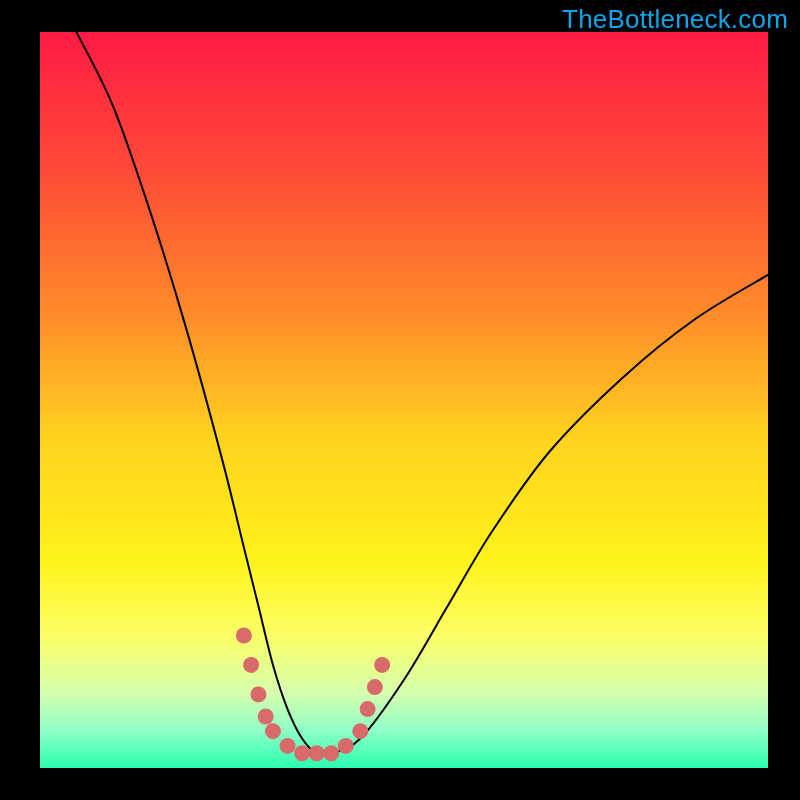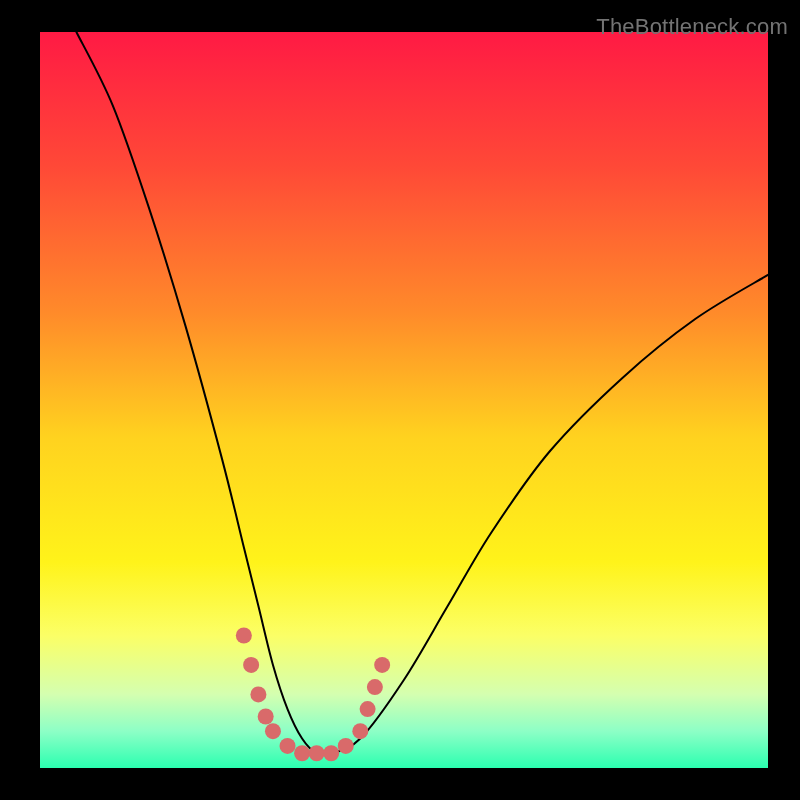--- a/index.html
+++ b/index.html
@@ -11,24 +11,24 @@
     background: #000000;
     font-family: Arial, Helvetica, sans-serif;
   }
   .stage {
     position: relative;
     width: 800px;
     height: 800px;
   }
   .watermark {
     position: absolute;
-    top: 14px;
+    top: 4px;
     right: 12px;
-    color: #737373;
-    font-size: 22px;
+    color: #0ea5e9;
+    font-size: 26px;
     font-weight: 400;
     letter-spacing: 0.2px;
     z-index: 10;
   }
   svg {
     position: absolute;
     top: 0;
     left: 0;
   }
 </style>

